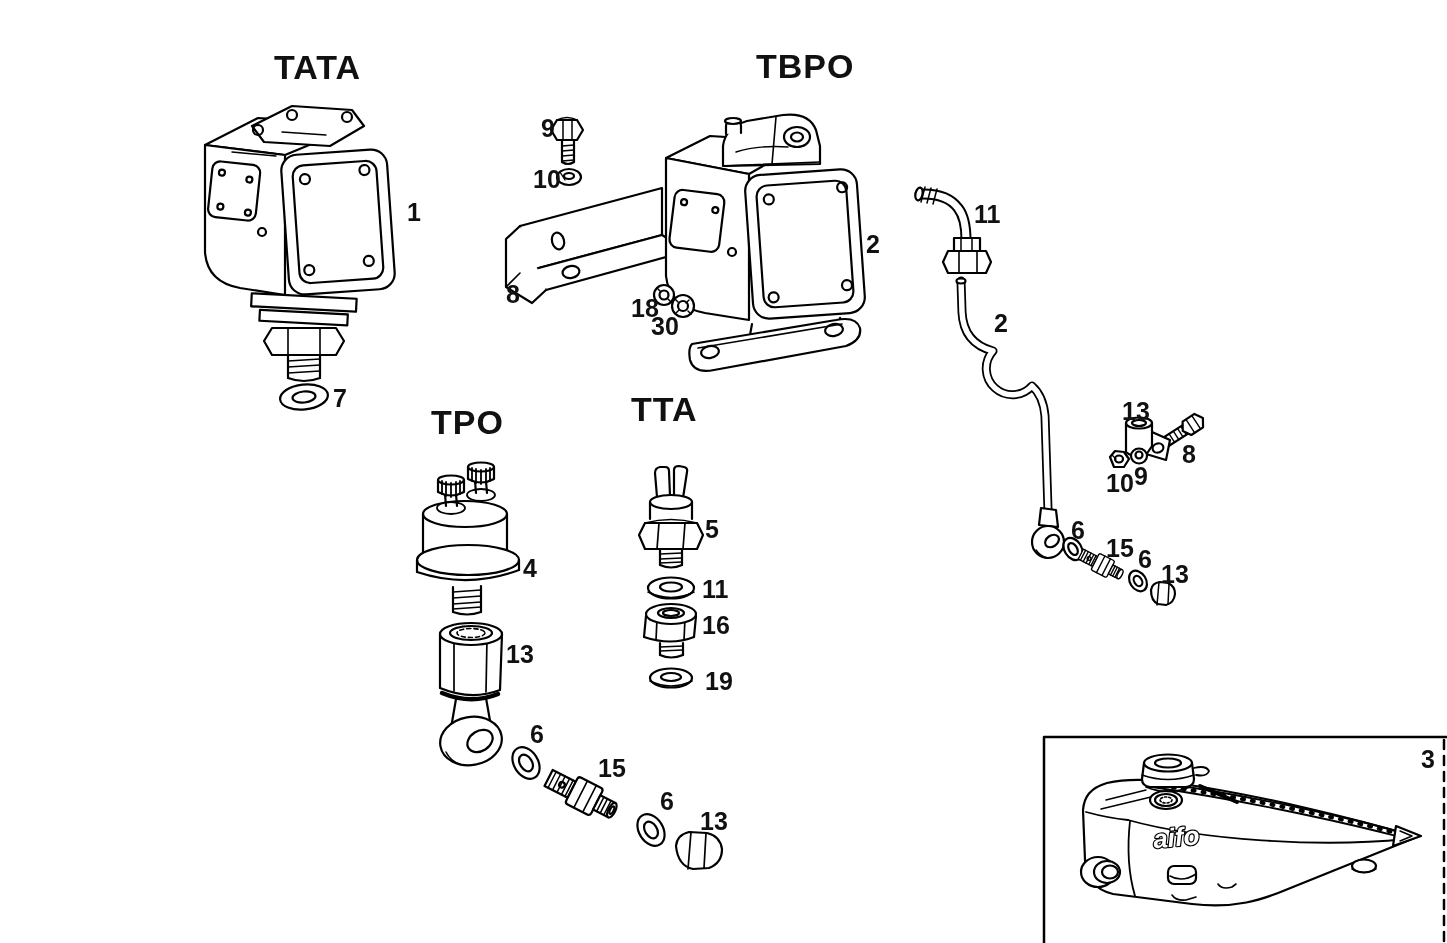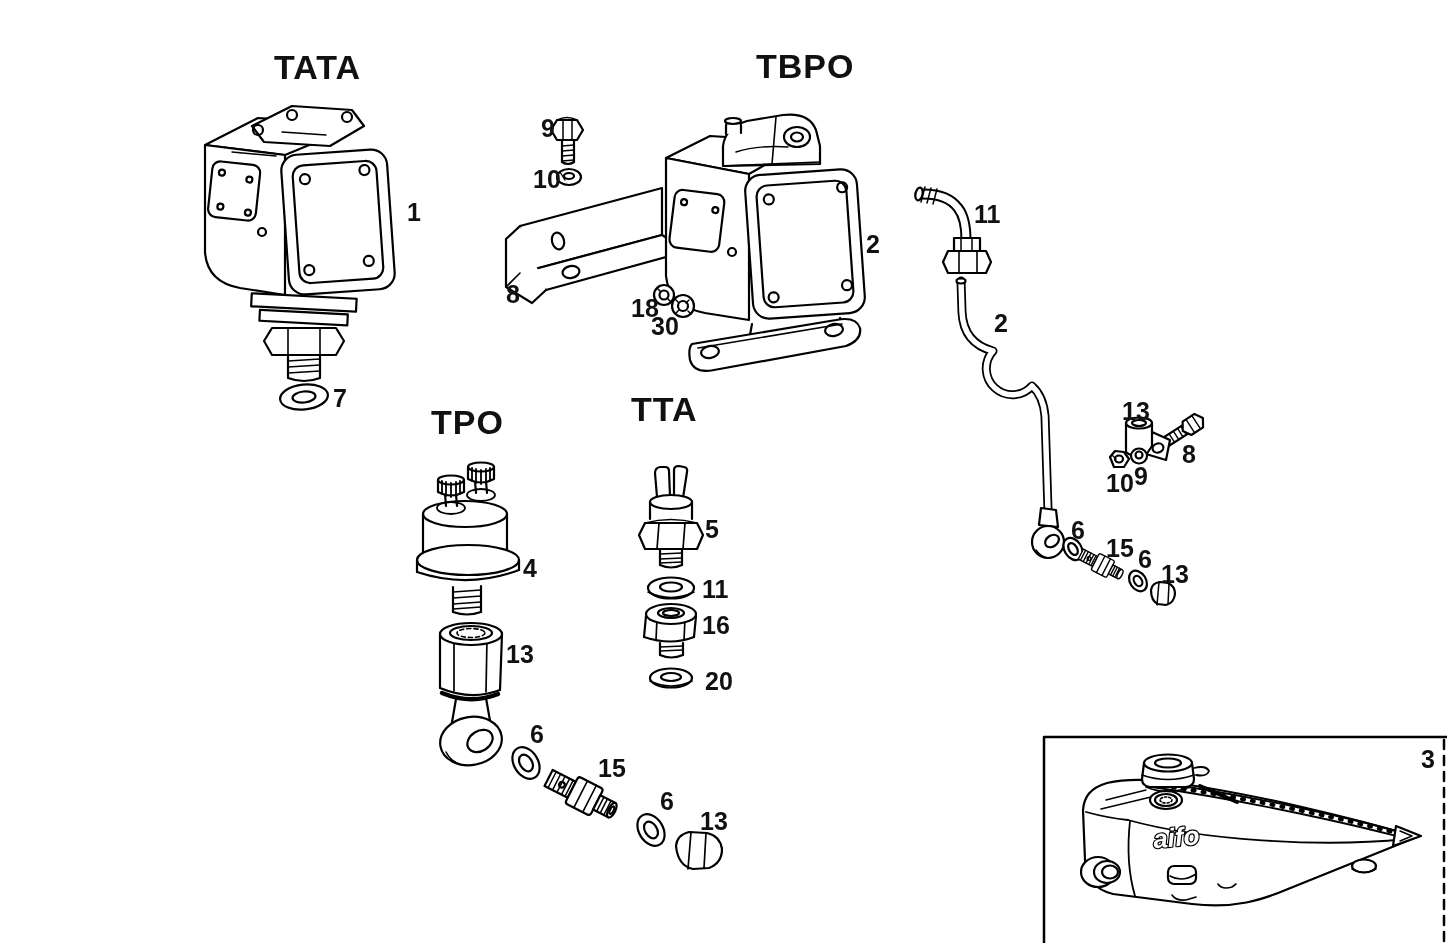--- a/index.html
+++ b/index.html
@@ -376,16 +376,16 @@
 <div class="plabel" style="left:1161px; top:562px">13</div>
 <div class="plabel" style="left:523px; top:556px">4</div>
 <div class="plabel" style="left:506px; top:642px">13</div>
 <div class="plabel" style="left:530px; top:722px">6</div>
 <div class="plabel" style="left:598px; top:756px">15</div>
 <div class="plabel" style="left:660px; top:789px">6</div>
 <div class="plabel" style="left:700px; top:809px">13</div>
 <div class="plabel" style="left:705px; top:517px">5</div>
 <div class="plabel" style="left:702px; top:577px">11</div>
 <div class="plabel" style="left:702px; top:613px">16</div>
-<div class="plabel" style="left:705px; top:669px">20</div>
+<div class="plabel" style="left:705px; top:669px">19</div>
 <div class="plabel" style="left:1421px; top:747px">3</div>
 
 </div>
 
 </body></html>

